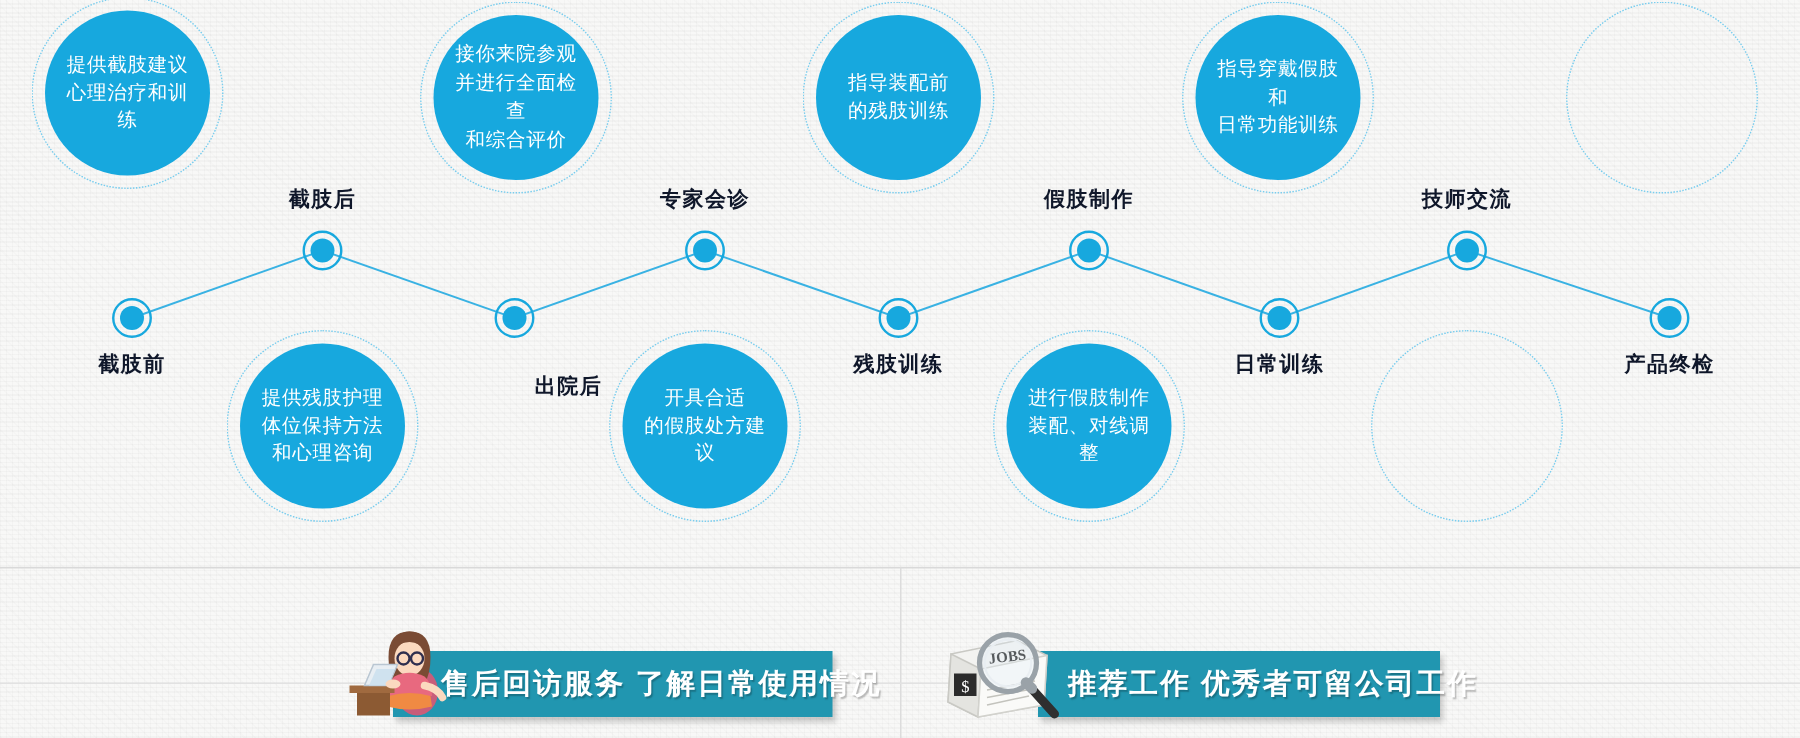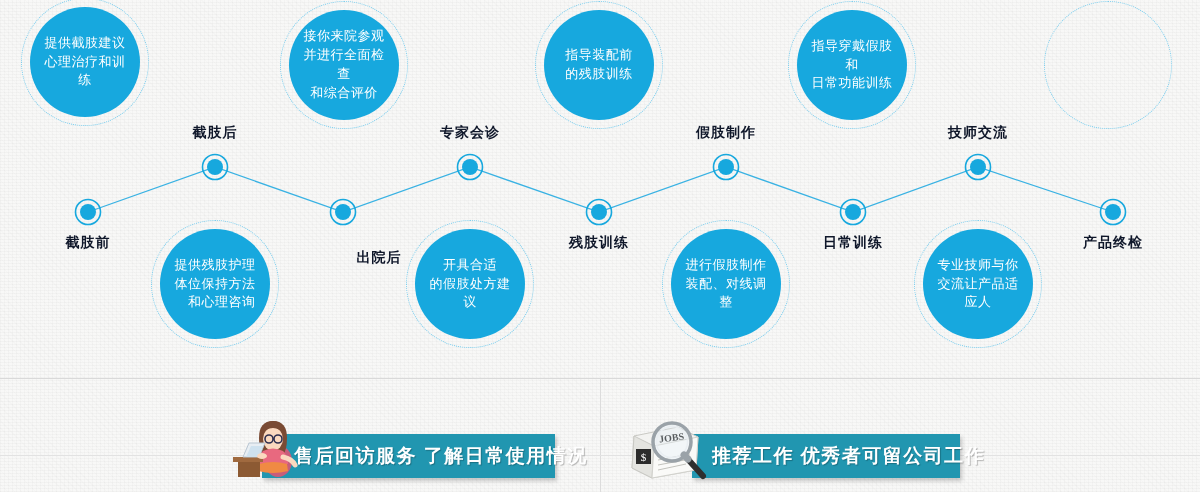--- a/index.html
+++ b/index.html
@@ -172,44 +172,40 @@
 
   <div class="bubble" style="left:30px;   top:7px;   width:110px; height:110px;">
     <span class="btxt">提供截肢建议
 心理治疗和训练</span>
     </div>
   <div class="bubble" style="left:289px;  top:10px;  width:110px; height:110px;">
     <span class="btxt">接你来院参观
 并进行全面检查
 和综合评价</span>
     </div>
-  <div class="bubble" style="left:160px;  top:229px; width:110px; height:110px;text-align:right;">
+  <div class="bubble" style="left:160px;  top:229px; width:110px; height:110px;">
     <span class="btxt">提供残肢护理
 体位保持方法
 和心理咨询</span>
     </div>
   <div class="bubble" style="left:415px;  top:229px; width:110px; height:110px;">
     <span class="btxt">开具合适
 的假肢处方建议</span>
     </div>
   <div class="bubble" style="left:544px;  top:10px;  width:110px; height:110px;">
     <span class="btxt">指导装配前
 的残肢训练</span>
     </div>
   <div class="bubble" style="left:797px;  top:10px;  width:110px; height:110px;">
     <span class="btxt">指导穿戴假肢和
 日常功能训练</span>
     </div>
   <div class="bubble" style="left:671px;  top:229px; width:110px; height:110px;">
     <span class="btxt">进行假肢制作
 装配、对线调整</span>
-    </div>
-  <div class="bubble" style="left:923px;  top:229px; width:110px; height:110px;">
-    <span class="btxt">专业技师与你
-交流让产品适应人</span>
     </div>
 
   <div class="banner" style="left:262px; top:434px; width:293px; padding-left:32px;">
     <span class="banner-text">售后回访服务  了解日常使用情况</span>
   </div>
 
   <svg class="banner-icon" style="left:229px; top:413px;" width="78" height="70" viewBox="0 0 78 70">
 
     <ellipse cx="49" cy="48" rx="14" ry="16" fill="#c85d7a"></ellipse>
 

